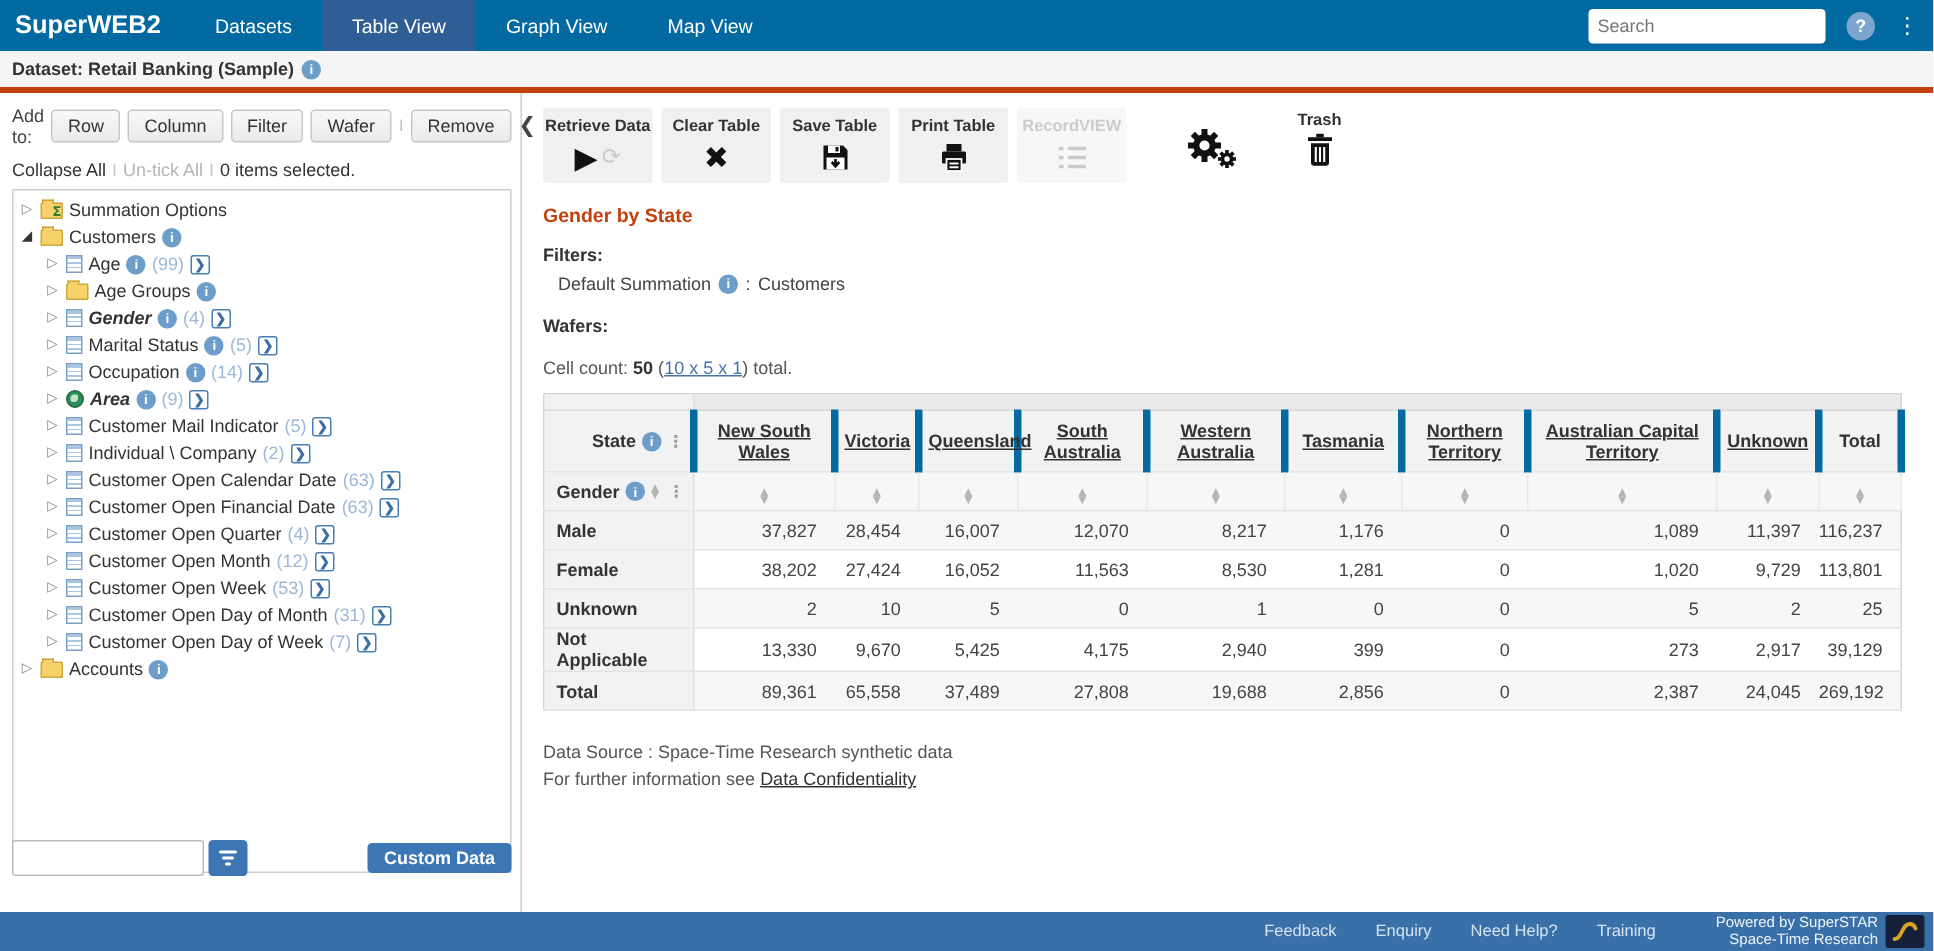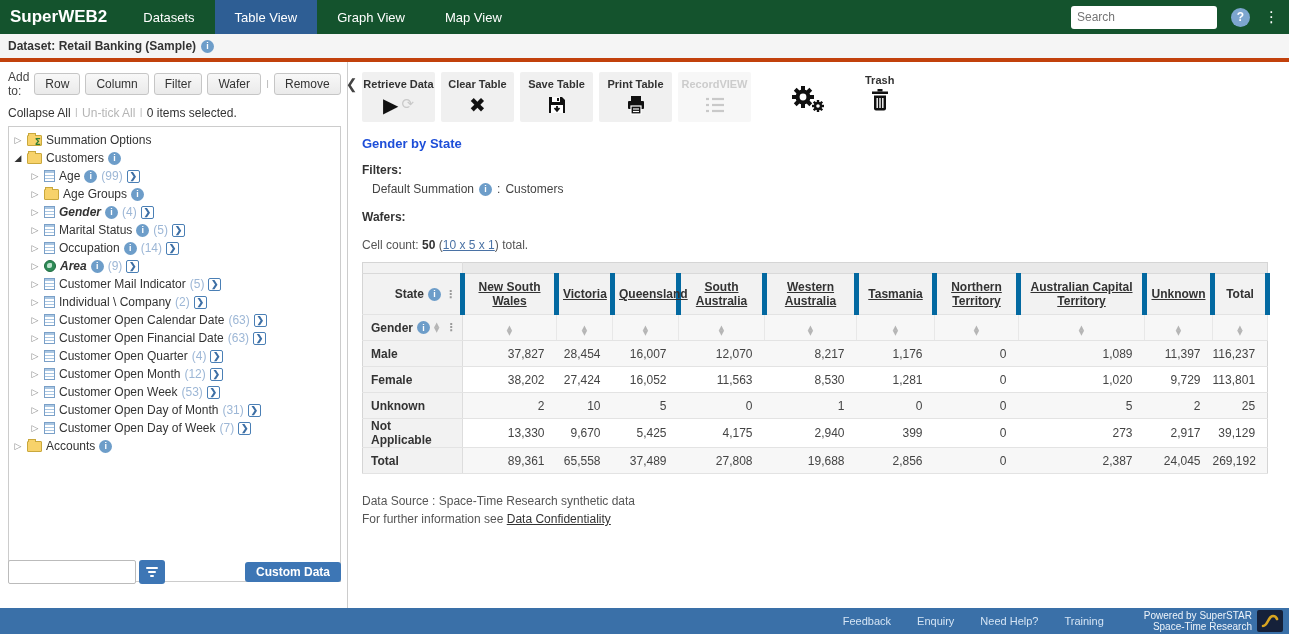--- a/index.html
+++ b/index.html
@@ -1,26 +1,26 @@
 <!DOCTYPE html>
 <html><head>
 <meta charset="utf-8">
 <style>
   * { margin:0; padding:0; box-sizing:border-box; }
   html,body { width:1289px; height:634px; overflow:hidden;
     font-family:"Liberation Sans", sans-serif; background:#fff; }
   .glyph { font-family:"DejaVu Sans", sans-serif; }
 
   
-  .navbar { height:34px; background:#14532d; display:flex; align-items:stretch; color:#fff; }
+  .navbar { height:34px; background:#0369a1; display:flex; align-items:stretch; color:#fff; }
   .brand { font-size:17px; font-weight:bold; padding:0 16px 0 10px; display:flex; align-items:center; }
   .nav-tab { font-size:13px; padding:0 20px; display:flex; align-items:center; cursor:pointer; }
   .nav-tab.active { background:#2e5e94; }
   .nav-right { margin-left:auto; display:flex; align-items:center; padding-right:10px; }
-  .searchbox { background:#fff; border-radius:3px; height:23px; width:146px; display:flex; align-items:center; padding:0 6px; }
+  .searchbox { background:#fff; border-radius:3px; height:23px; width:158px; display:flex; align-items:center; padding:0 6px; }
   .searchbox input { border:none; outline:none; flex:1; font-size:12px; color:#333; background:transparent; }
   .help-circle { width:19px; height:19px; border-radius:50%; background:#7da6cf; color:#fff; font-size:12px; font-weight:bold;
     display:flex; align-items:center; justify-content:center; margin-left:14px; }
   .kebab { font-size:15px; margin-left:14px; letter-spacing:0; }
 
   
   .dataset-bar { height:28px; background:#f5f5f5; border-bottom:4px solid #c2410c; display:flex; align-items:center; padding:0 8px; }
   .dataset-title { font-size:12px; font-weight:bold; color:#333; display:flex; align-items:center; gap:5px; }
   .ds-right { margin-left:auto; display:flex; align-items:center; gap:6px; }
   .dl-label { font-size:12px; color:#333; }
@@ -78,21 +78,21 @@
   .tool-btn.disabled .tool-label { color:#ccc; }
   .icon-row { display:flex; align-items:center; gap:3px; height:24px; }
   .play { color:#111; font-size:20px; line-height:1; }
   .refresh { color:#c9c9c9; font-size:15px; line-height:1; }
   .xmark { color:#111; font-size:20px; font-weight:bold; line-height:1; }
   .bare-tool { display:flex; flex-direction:column; align-items:center; gap:3px; cursor:pointer; }
   .gears-wrap { margin-left:34px; padding-top:14px; }
   .trash-wrap { margin-left:34px; padding-top:2px; }
 
   
-  .table-title { font-size:13px; font-weight:bold; color:#1d4ed8; margin:14px 0 12px 0; }
+  .table-title { font-size:13px; font-weight:bold; color:#c2410c; margin:14px 0 12px 0; }
   .sec-label { font-size:12px; font-weight:bold; color:#333; margin-bottom:5px; }
   .filter-item { font-size:12px; color:#444; margin-left:10px; display:flex; align-items:center; gap:5px; margin-bottom:14px; }
   .wafers { margin-bottom:14px; }
   .cellcount { font-size:12px; color:#555; margin-bottom:10px; }
   .cellcount b { color:#333; }
   .dims-link { color:#4a72a5; text-decoration:underline; cursor:pointer; }
 
   
   table.data { border-collapse:collapse; table-layout:fixed; width:905px; border:1px solid #d5d5d5; }
   table.data td, table.data th { font-size:12px; border-bottom:1px solid #e3e3e3; }

